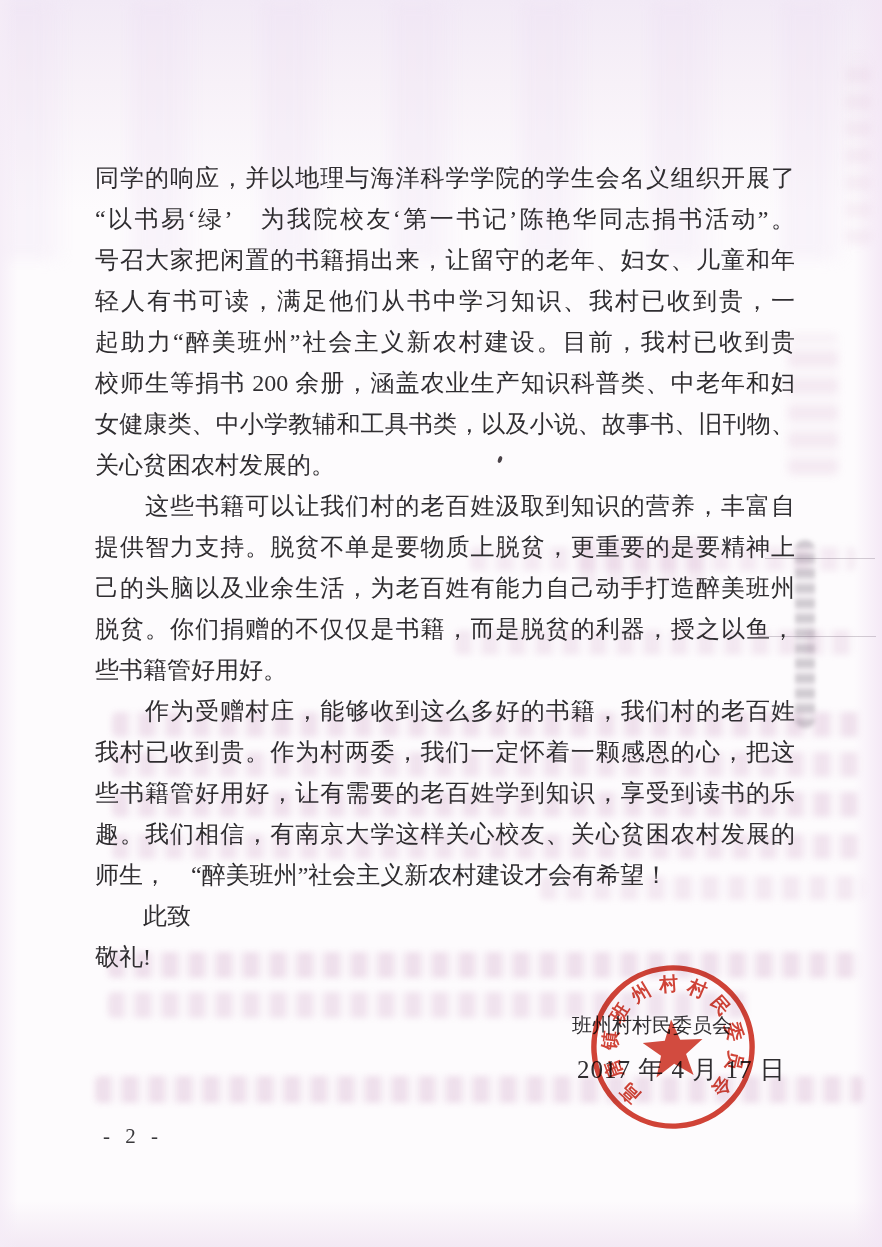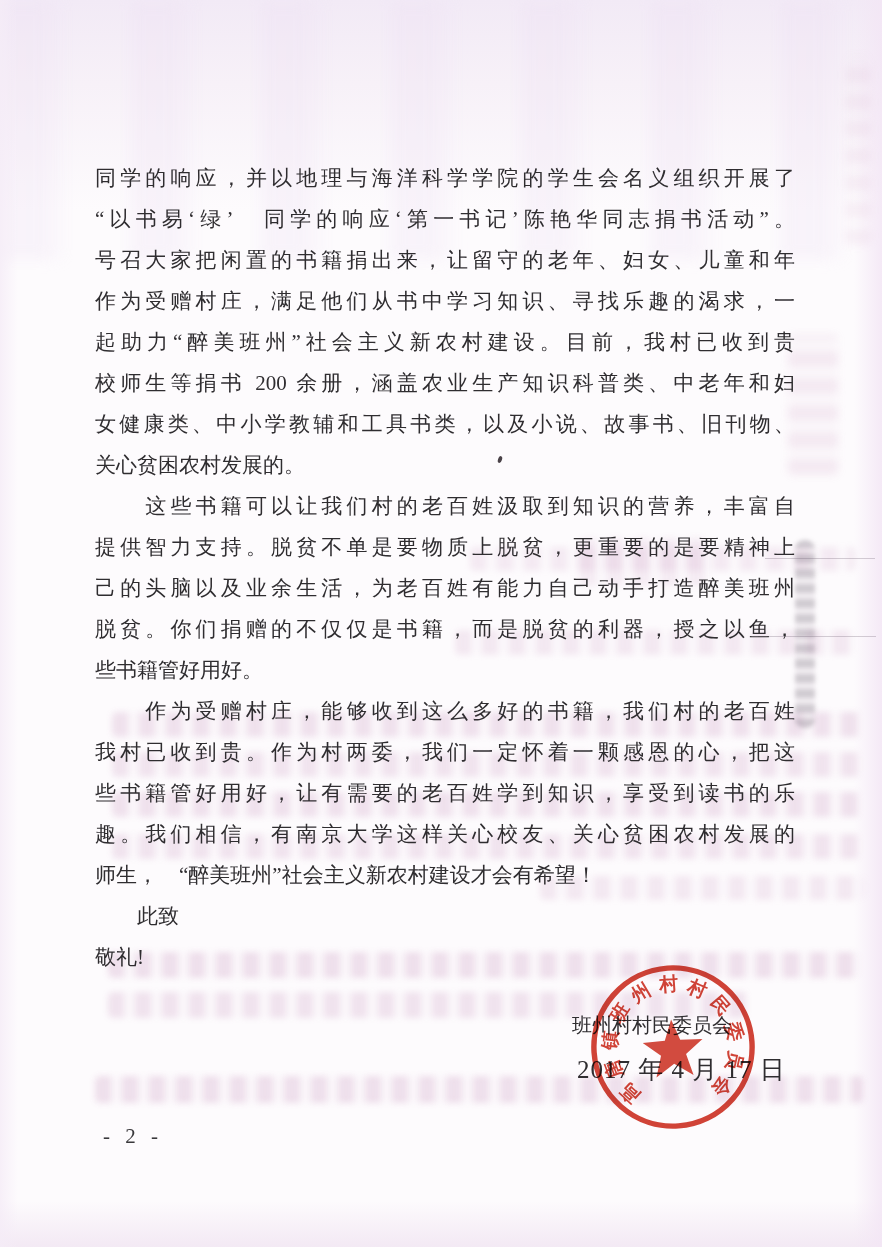--- a/index.html
+++ b/index.html
@@ -33,21 +33,21 @@
   
   .smudge-v { position:absolute; left:795px; top:540px; width:20px; height:188px; border-radius:9px;
     filter:blur(2px); pointer-events:none;
     background:repeating-linear-gradient(0deg,rgba(96,84,100,.28) 0 9px,rgba(150,130,150,.10) 9px 15px); }
   .hairline { position:absolute; height:1px; background:rgba(115,102,118,.30); pointer-events:none; }
   .speck { position:absolute; left:498px; top:456px; width:4px; height:7px; background:#4a4248;
     border-radius:50%; transform:rotate(18deg); }
 
   
   .letter-body { position:absolute; left:95px; top:158px; width:700px;
-    font-size:21px; line-height:41px; color:var(--ink); }
+    font-size:24px; line-height:41px; color:var(--ink); }
   .line { white-space:pre-wrap; }
   .line.fill { text-align:justify; text-align-last:justify; }
 
   .signature { position:absolute; left:572px; top:1012px; font-size:20px; color:var(--ink); }
   .dateline  { position:absolute; left:577px; top:1053px; font-size:25px; color:var(--ink);
     letter-spacing:1px; }
   .page-number { position:absolute; left:103px; top:1124px; font-size:21px; letter-spacing:5px;
     color:#39383b; }
 
   
@@ -83,23 +83,23 @@
   <div class="ghost-v" style="left:788px;top:335px;width:50px;height:140px;opacity:.6"></div>
   <div class="ghost-v" style="left:845px;top:55px;width:26px;height:190px;opacity:.4"></div>
 
   <div class="smudge-v"></div>
   <div class="hairline" style="left:765px;top:558px;width:110px"></div>
   <div class="hairline" style="left:758px;top:636px;width:118px"></div>
   <div class="speck"></div>
 
   <div class="letter-body">
       <div class="line fill">同学的响应，并以地理与海洋科学学院的学生会名义组织开展了</div>
-      <div class="line fill">“以书易‘绿’　同学的响应‘第一书记’陈艳华同志捐书活动”。</div>
+      <div class="line fill">“以书易‘绿’　为我院校友‘第一书记’陈艳华同志捐书活动”。</div>
       <div class="line fill">号召大家把闲置的书籍捐出来，让留守的老年、妇女、儿童和年</div>
-      <div class="line fill">作为受赠村庄，满足他们从书中学习知识、寻找乐趣的渴求，一</div>
+      <div class="line fill">轻人有书可读，满足他们从书中学习知识、我村已收到贵，一</div>
       <div class="line fill">起助力“醉美班州”社会主义新农村建设。目前，我村已收到贵</div>
       <div class="line fill">校师生等捐书 200 余册，涵盖农业生产知识科普类、中老年和妇</div>
       <div class="line fill">女健康类、中小学教辅和工具书类，以及小说、故事书、旧刊物、</div>
       <div class="line">关心贫困农村发展的。</div>
       <div class="line fill">　　这些书籍可以让我们村的老百姓汲取到知识的营养，丰富自</div>
       <div class="line fill">提供智力支持。脱贫不单是要物质上脱贫，更重要的是要精神上</div>
       <div class="line fill">己的头脑以及业余生活，为老百姓有能力自己动手打造醉美班州</div>
       <div class="line fill">脱贫。你们捐赠的不仅仅是书籍，而是脱贫的利器，授之以鱼，</div>
       <div class="line">些书籍管好用好。</div>
       <div class="line fill">　　作为受赠村庄，能够收到这么多好的书籍，我们村的老百姓</div>

